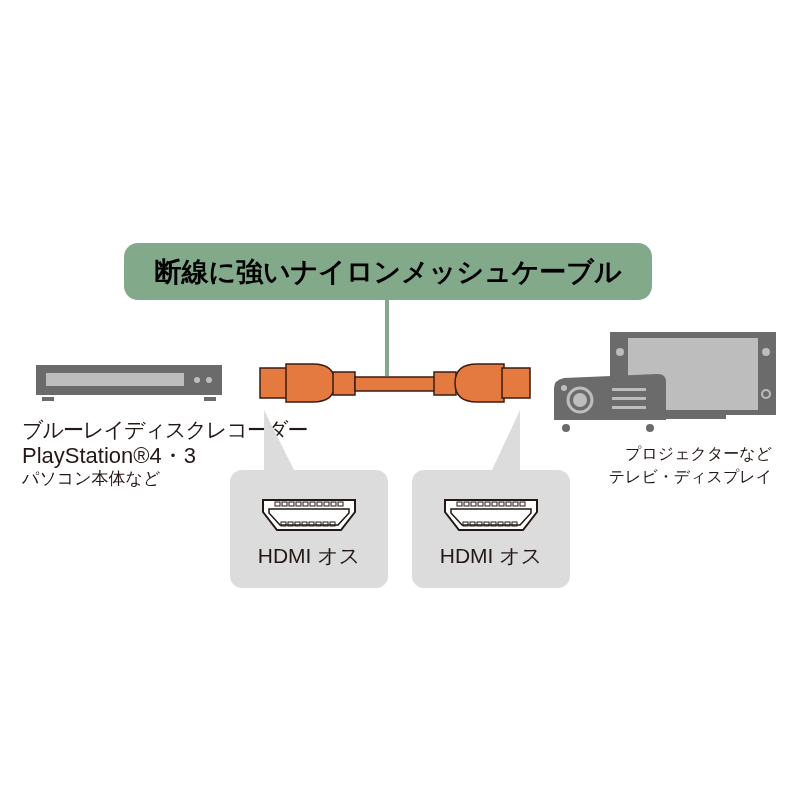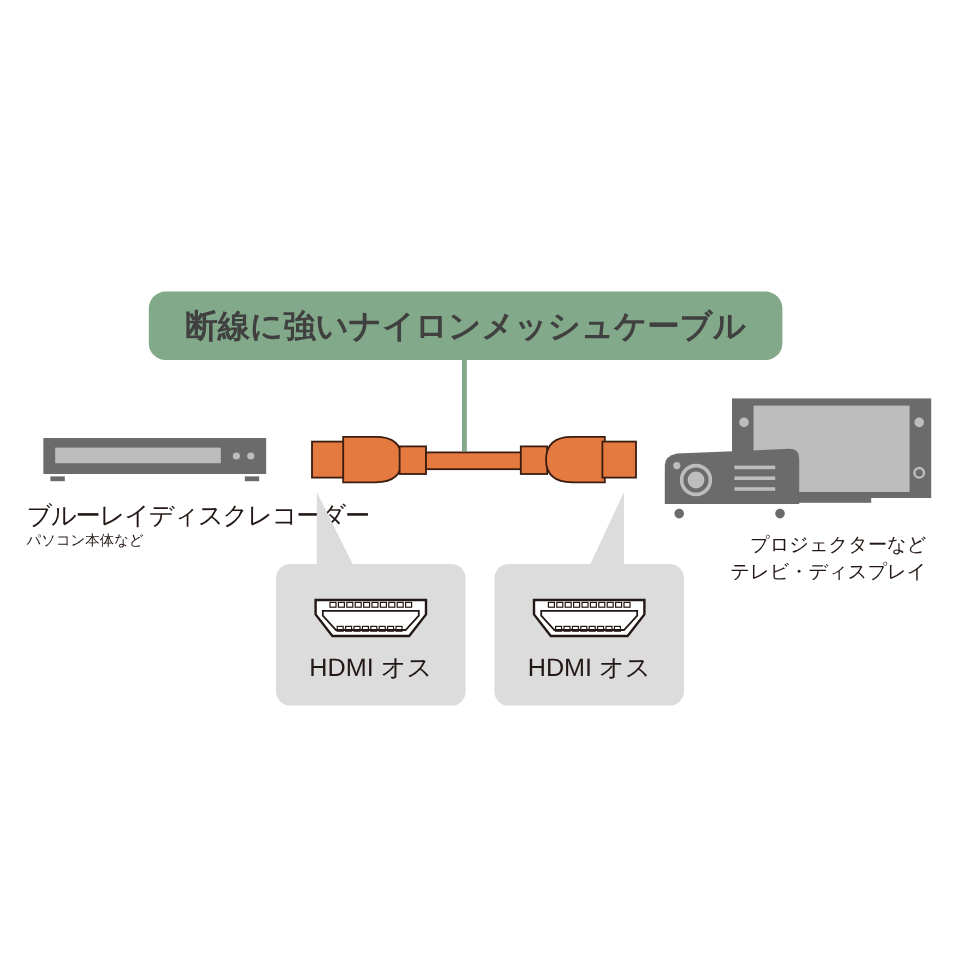--- a/index.html
+++ b/index.html
@@ -1,19 +1,19 @@
 <!DOCTYPE html>
 <html><head>
 <meta charset="utf-8">
 <style>
   html,body{margin:0;padding:0;background:#fff;}
   body{width:800px;height:800px;position:relative;overflow:hidden;font-family:"DejaVu Sans","Liberation Sans",sans-serif;color:#231815;}
   .abs{position:absolute;}
   .banner{left:124px;top:243px;width:528px;height:57px;background:#82a98a;border-radius:14px;display:flex;align-items:center;justify-content:center;}
-  .banner span{color:#404040;font-weight:bold;font-size:27px;letter-spacing:0px;}
+  .banner span{color:#000000;font-weight:bold;font-size:27px;letter-spacing:0px;}
   .stem{left:385px;top:300px;width:4px;height:76px;background:#82a98a;}
   .gbox{background:#dcdcdc;border-radius:12px;width:158px;height:118px;top:470px;}
   .gbox .lbl{position:absolute;left:0;right:0;top:72px;text-align:center;font-size:21px;font-family:"Liberation Sans",sans-serif;}
   .gbox svg{position:absolute;left:31px;top:28px;}
   .ltext{left:22px;top:418px;line-height:1.2;}
   .ltext .big{font-family:"Liberation Sans",sans-serif;font-size:22px;}
   .ltext .small{font-size:21px;letter-spacing:-1px;}
   .rtext{left:600px;top:442px;font-size:16px;line-height:1.45;text-align:right;width:172px;}
 </style>
 </head>
@@ -27,21 +27,22 @@
 <svg class="abs" style="left:36px;top:365px" width="186" height="40">
   <rect x="0" y="0" width="186" height="30" fill="#6b6b6b"></rect>
   <rect x="10" y="8" width="138" height="13" fill="#bdbdbd"></rect>
   <circle cx="161" cy="15" r="3" fill="#bdbdbd"></circle>
   <circle cx="173" cy="15" r="3" fill="#bdbdbd"></circle>
   <rect x="6" y="32" width="12" height="4" fill="#6b6b6b"></rect>
   <rect x="168" y="32" width="12" height="4" fill="#6b6b6b"></rect>
 </svg>
 <div class="abs ltext">
   <div class="small">ブルーレイディスクレコーダー</div>
-  <div class="big" style="font-family:Liberation Serif, serif;font-size:12px">パソコン本体など</div>
+  <div class="big">PlayStation®4・3</div>
+  <div class="big" style="font-family:Liberation Mono, monospace;font-size:17px">パソコン本体など</div>
 </div>
 
 <svg class="abs" style="left:550px;top:330px" width="230" height="105">
   <rect x="60" y="2" width="166" height="83" fill="#6b6b6b"></rect>
   <rect x="78" y="8" width="130" height="72" fill="#bdbdbd"></rect>
   <circle cx="70" cy="22" r="4" fill="#bdbdbd"></circle>
   <circle cx="216" cy="22" r="4" fill="#bdbdbd"></circle>
   <circle cx="216" cy="64" r="4" fill="none" stroke="#bdbdbd" stroke-width="2"></circle>
   <rect x="110" y="85" width="66" height="4" fill="#6b6b6b"></rect>
   <rect x="136" y="83" width="14" height="4" fill="#6b6b6b"></rect>

